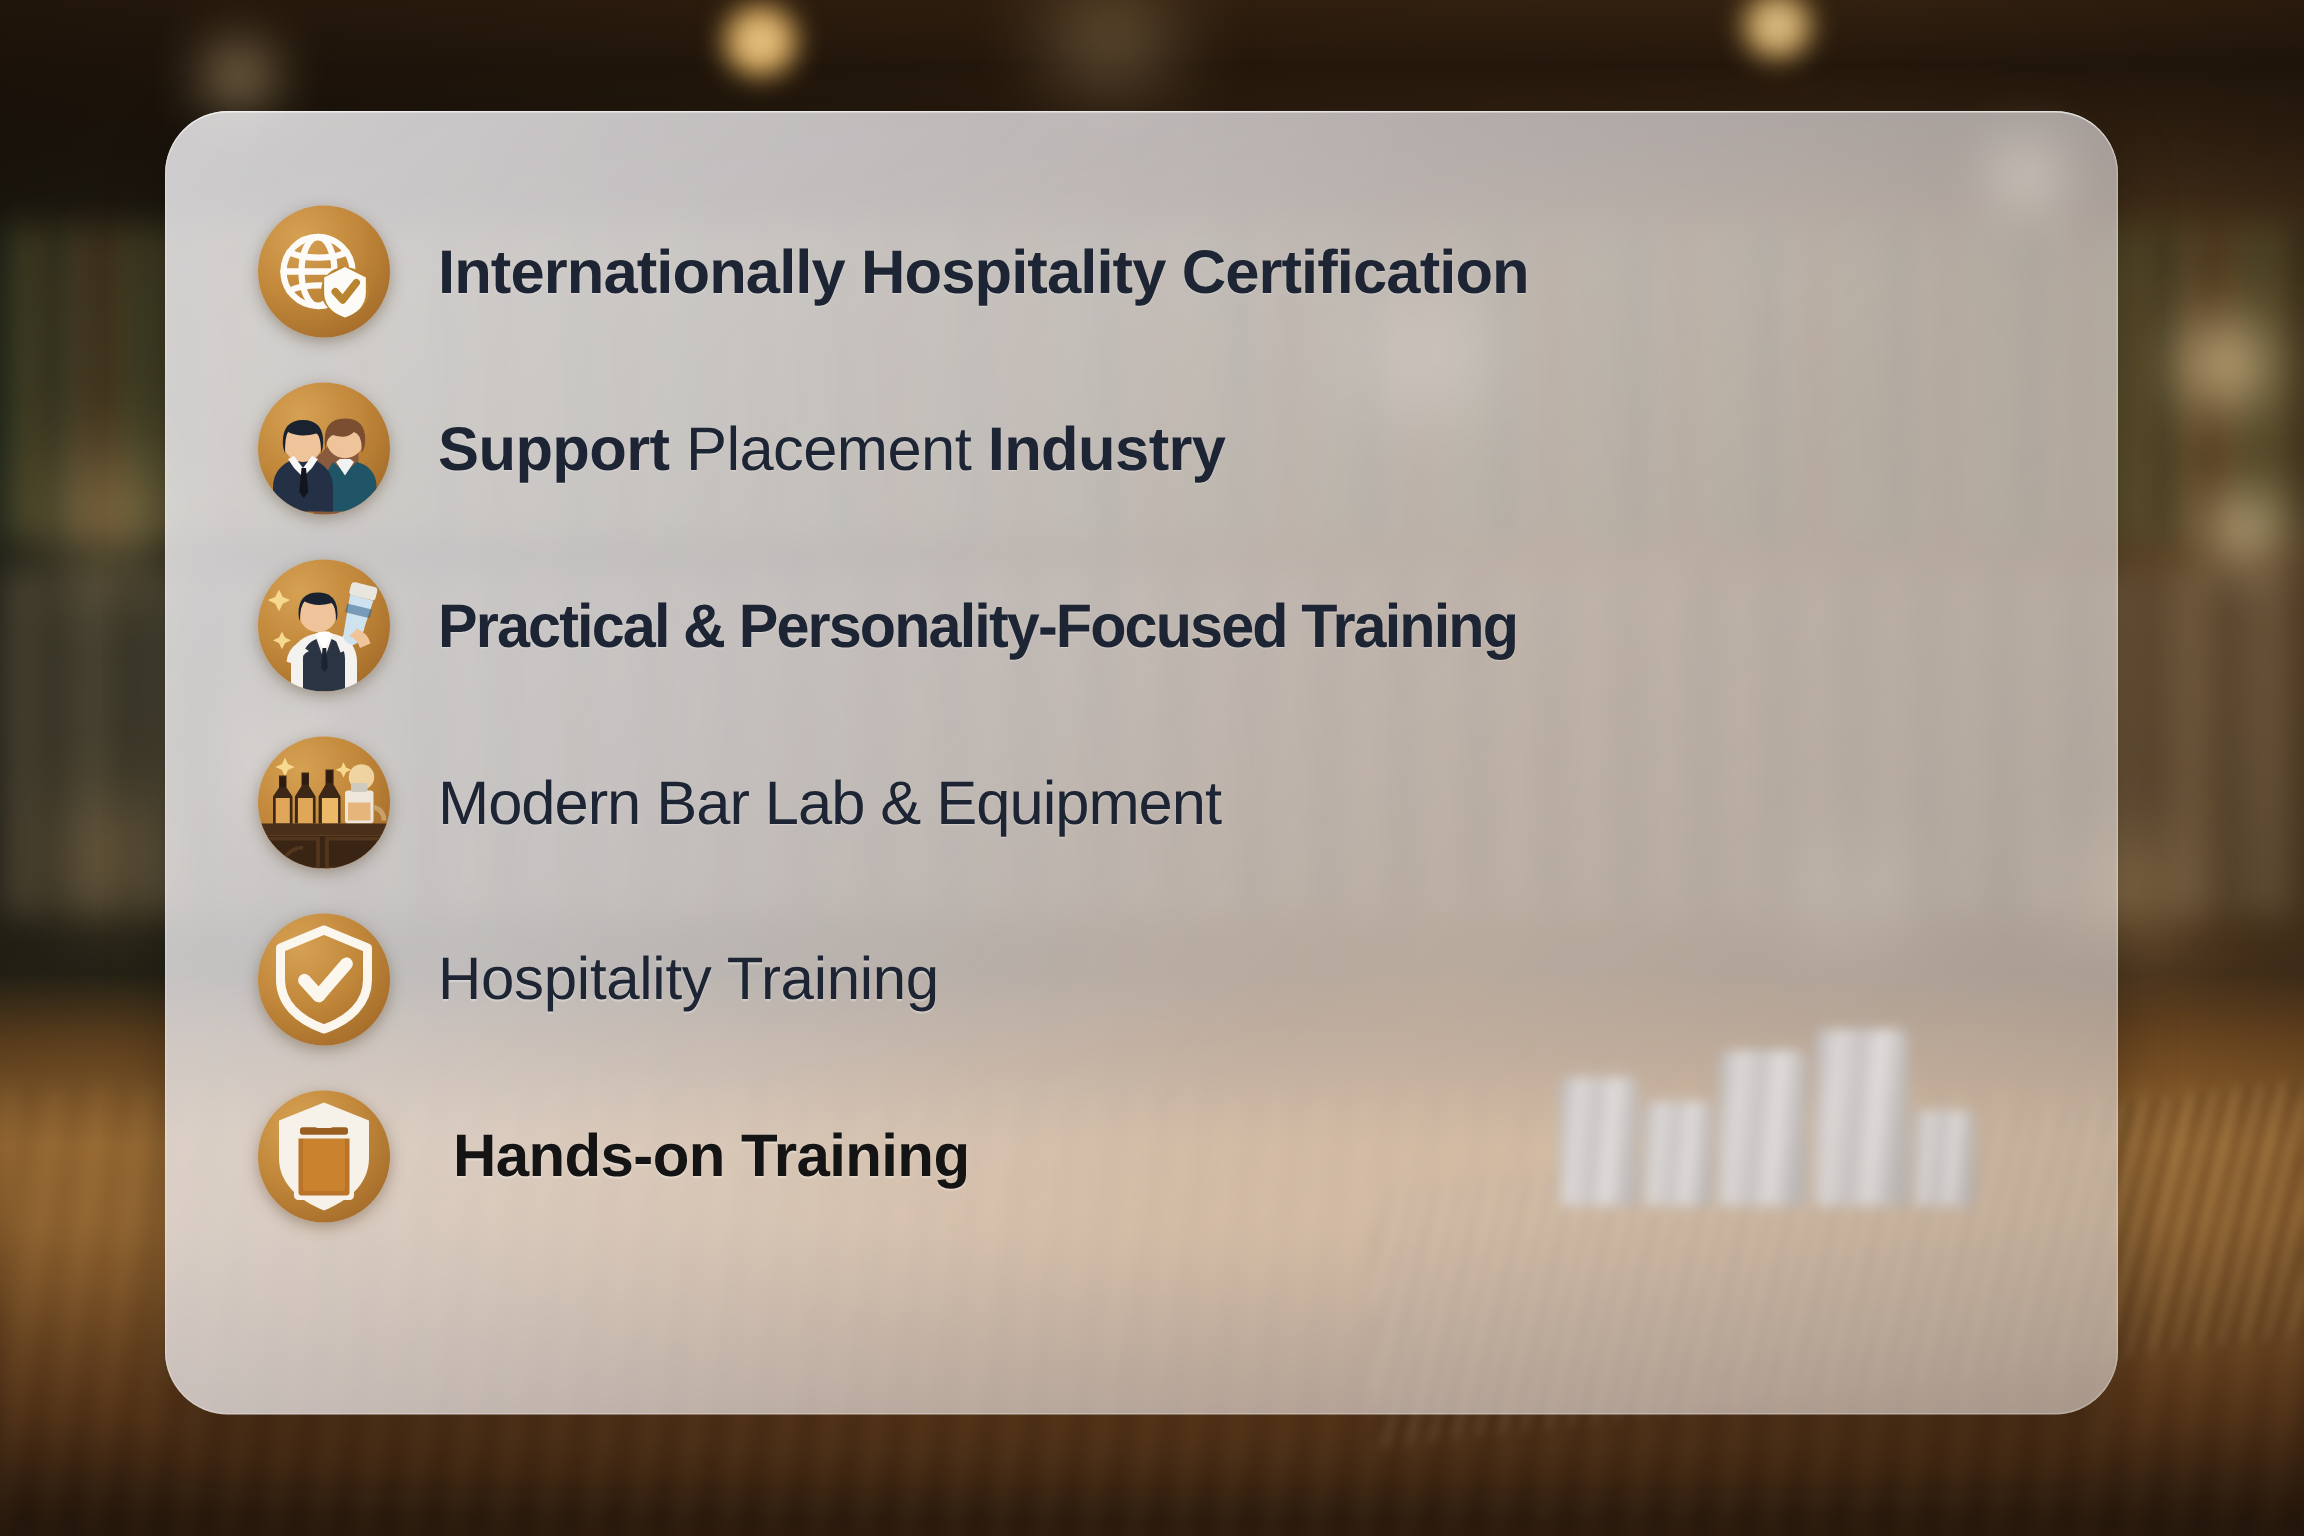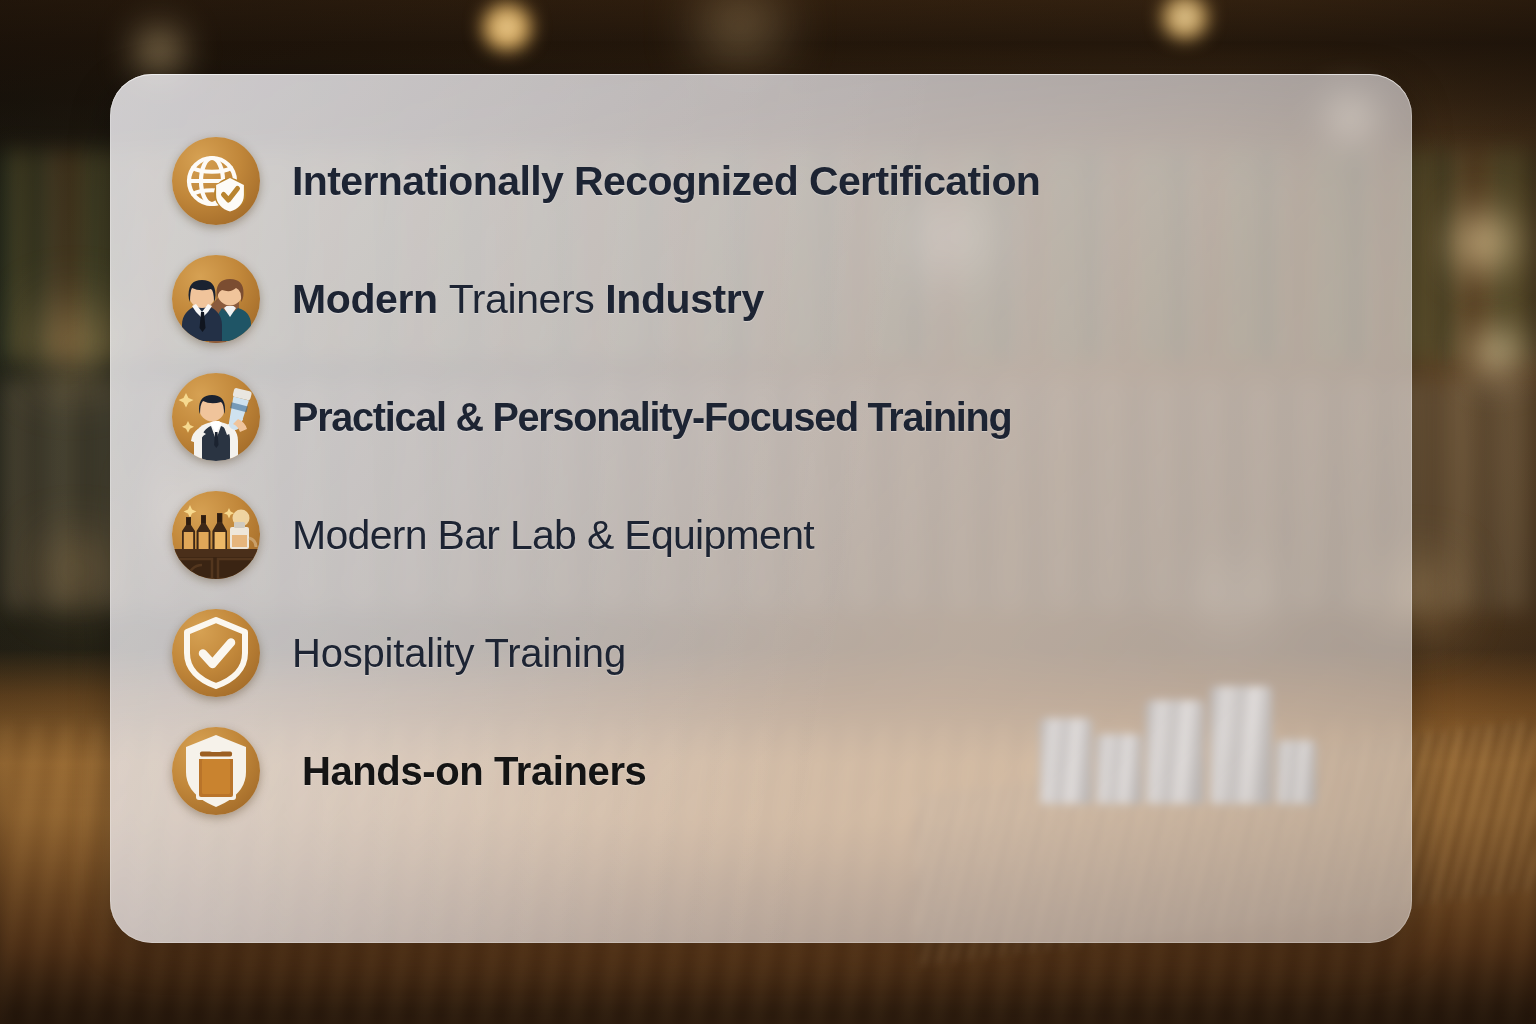--- a/index.html
+++ b/index.html
@@ -200,42 +200,42 @@
             <ellipse cx="40" cy="44" rx="11" ry="23"></ellipse>
             <line x1="17" y1="44" x2="63" y2="44"></line>
             <path d="M21 31 C29 36 51 36 59 31"></path>
             <path d="M21 57 C29 52 51 52 59 57"></path>
           </g>
           <circle cx="58" cy="57" r="16" fill="#b9842f"></circle>
           <path d="M58 41 L71.9 48 V58 C71.9 66.5 66 72.2 58 74.6 C50 72.2 44.1 66.5 44.1 58 V48 Z" fill="#fdfbf7"></path>
           <path d="M51.5 57.5 L56.5 63 L65.5 51.5" fill="none" stroke="#b9842f" stroke-width="5" stroke-linecap="round" stroke-linejoin="round"></path>
         </svg>
       </div>
-      <div class="feature-label">Internationally Recognized Certification</div>
+      <div class="feature-label">Internationally Hospitality Certification</div>
     </div>
 
     <div class="feature-row row-1">
       <div class="feature-icon">
         <svg viewBox="0 0 88 88" aria-hidden="true">
 
           <path d="M55 34 q12 0 12 13 v8 q0 8 -5 11 l-8 4 v18 h-17 v-36 z" fill="#8a5a3c"></path>
           <circle cx="58" cy="38" r="12.5" fill="#f0c49b"></circle>
           <path d="M44.5 38 q0 -14 13.5 -14 q13.5 0 13.5 14 q0 6 -2.5 9 q1 -12 -5 -14 q-5 5 -14 2 q-5 2 -5 12 q-.5 -4 -.5 -9z" fill="#7b4d31"></path>
           <path d="M50 53 l8 7 l8 -7 c8 2 13 8 13 16 v17 H44 V69 c0-8 5-14 6-16z" fill="#1f5566"></path>
           <path d="M52 53 l6 9 l6 -9 l-2.5 -2 h-7z" fill="#f2f2f2"></path>
 
           <path d="M10 86 V70 c0-10 6-16 14-19 l6 -3 l6 3 c8 3 14 9 14 19 v16z" fill="#233046"></path>
           <circle cx="30" cy="40" r="13" fill="#f0c49b"></circle>
           <path d="M16.5 40 q0 -15 13.5 -15 q13.5 0 13.5 15 q0 4 -1.5 7 q0 -11 -3 -13 q-11 3 -19 -1 q-2 3 -2 14 q-1.5 -3 -1.5 -7z" fill="#1a2230"></path>
           <path d="M24 49 l6 8 l6 -8 l4 2 l-4 6 l-6 6 l-6 -6 l-4 -6z" fill="#f7f7f7"></path>
           <path d="M29 57 h3 l1.5 16 l-3 4 l-3 -4z" fill="#10151f"></path>
         </svg>
       </div>
       <div class="feature-label">
-        <span class="seg-a">Modern </span><span class="seg-b">Trainers</span><span class="seg-c"> Industry</span>
+        <span class="seg-a">Support </span><span class="seg-b">Placement</span><span class="seg-c"> Industry</span>
       </div>
     </div>
 
     <div class="feature-row row-2">
       <div class="feature-icon">
         <svg viewBox="0 0 88 88" aria-hidden="true">
           <path d="M14 20 l2.5 5 5 2 -5 2.5 -2.5 5 -2.5-5 -5-2.5 5-2z" fill="#f6d98f"></path>
           <path d="M16 48 l2 4 4 1.8 -4 2 -2 4 -2-4 -4-2 4-1.8z" fill="#f6d98f"></path>
 
           <path d="M22 88 V68 c0-10 6-16 14-18 l8-2 8 2 c8 2 14 8 14 18 v20z" fill="#f4f2ee"></path>
@@ -318,17 +318,17 @@
         <svg viewBox="0 0 88 88" aria-hidden="true">
           <path d="M44 8 L74 20 V45 C74 62 61 73 44 80 C27 73 14 62 14 45 V20 Z" fill="#f6f2ea"></path>
           <rect x="24" y="25" width="40" height="48" rx="3" fill="#f6f2ea"></rect>
           <rect x="27" y="28" width="34" height="42" rx="2" fill="#b9742a"></rect>
           <rect x="30" y="32" width="28" height="35" rx="1.5" fill="#c9832f"></rect>
           <rect x="24" y="22" width="40" height="10" rx="2.5" fill="#f6f2ea"></rect>
           <rect x="28" y="24.5" width="32" height="5" rx="1.8" fill="#9c5f22"></rect>
           <rect x="38" y="18" width="12" height="7" rx="2.2" fill="#f6f2ea"></rect>
         </svg>
       </div>
-      <div class="feature-label">Hands-on Trainers</div>
+      <div class="feature-label">Hands-on Training</div>
     </div>
 
   </div>
 </div>
 
 </body></html>

